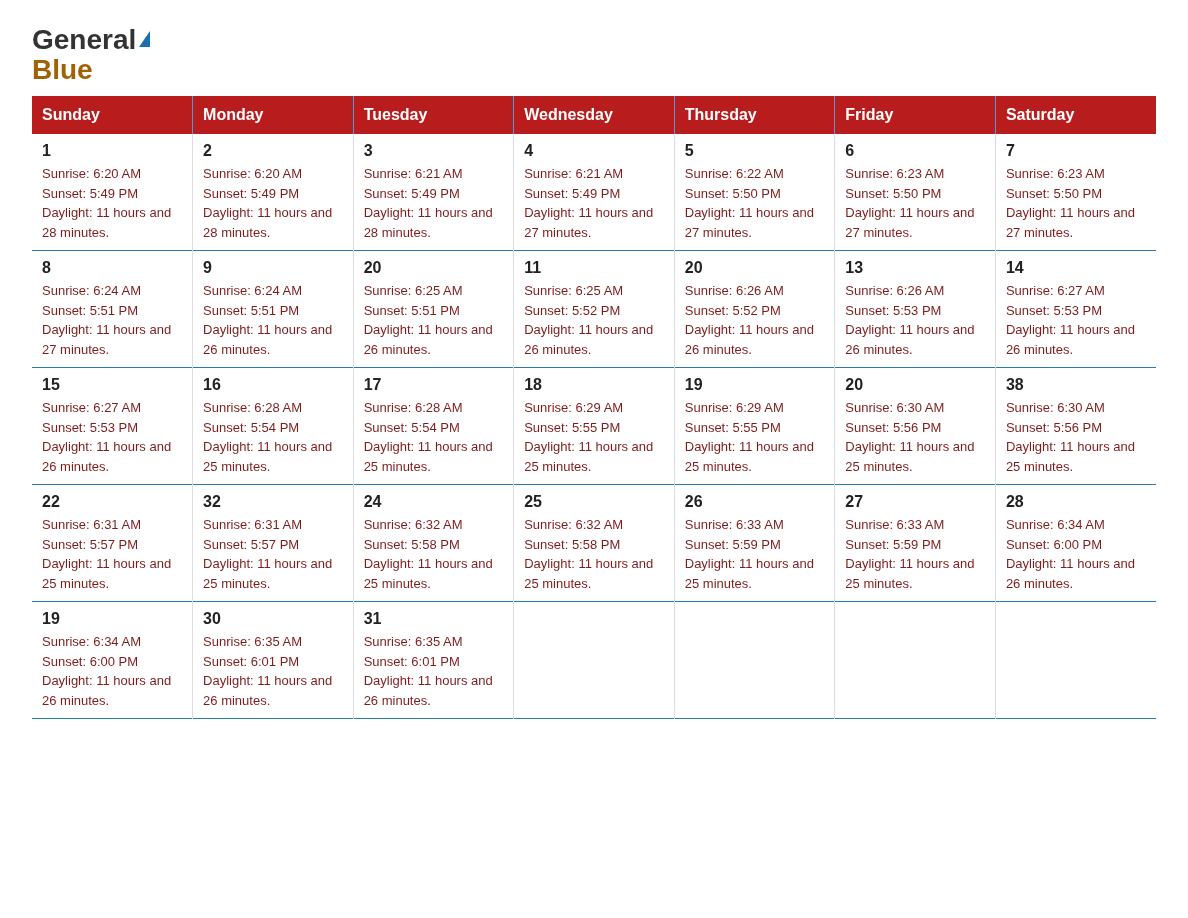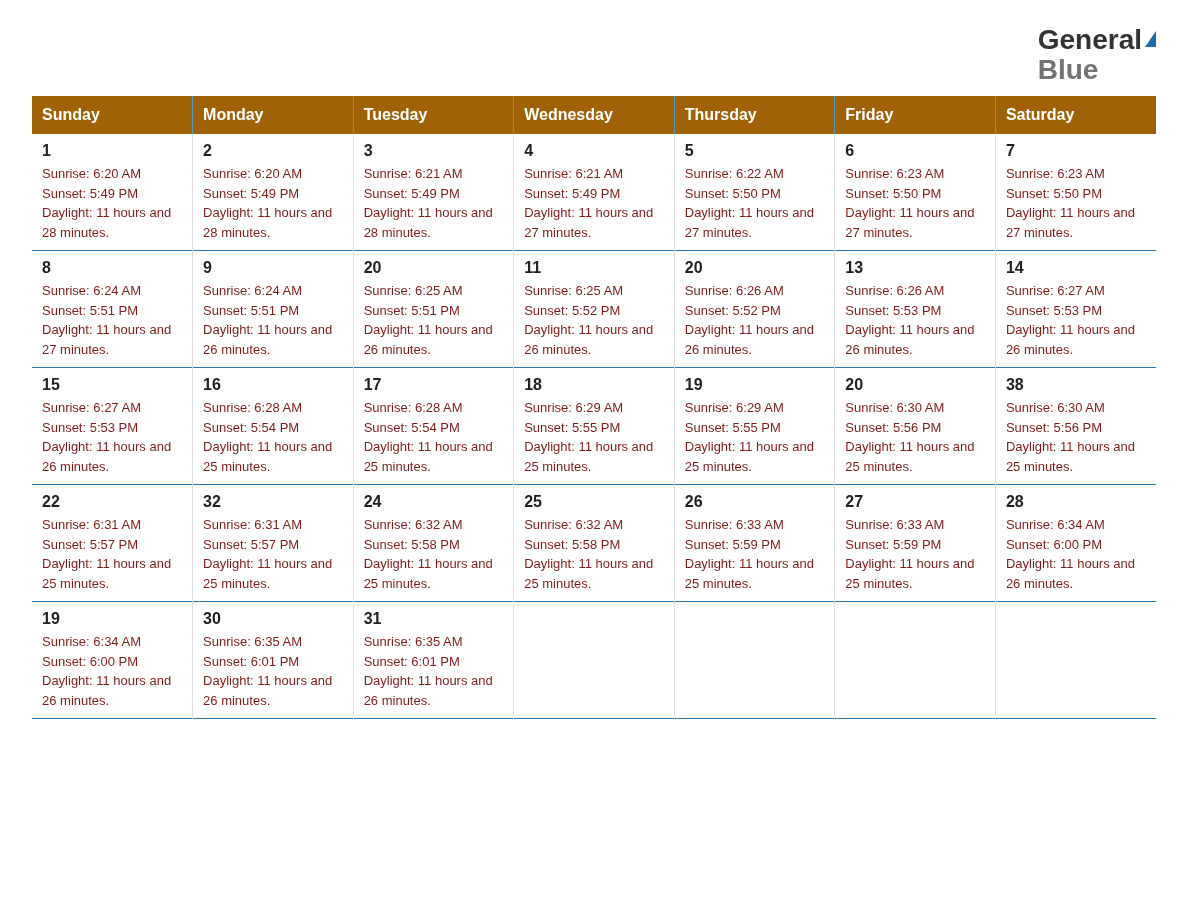--- a/index.html
+++ b/index.html
@@ -5,21 +5,21 @@
     * { box-sizing: border-box; margin: 0; padding: 0; }
     body {
       font-family: Arial, sans-serif;
       background: #fff;
       padding: 24px 32px;
       width: 1188px;
       min-height: 918px;
     }
     .header-row {
       display: flex;
-      justify-content: flex-end;
+      justify-content: flex-start;
       align-items: flex-start;
       margin-bottom: 6px;
     }
     .logo {
       display: flex;
       flex-direction: column;
       align-items: flex-start;
     }
     .title-block {
       text-align: right;
@@ -34,21 +34,21 @@
       font-size: 20px;
       color: #555;
       margin-top: 4px;
     }
     table {
       width: 100%;
       border-collapse: collapse;
       margin-top: 12px;
     }
     thead tr {
-      background-color: #a16207;
+      background-color: #b91c1c;
       border-radius: 12px;
     }
     thead th {
       color: #fff;
       font-size: 16px;
       font-weight: bold;
       padding: 10px 10px;
       text-align: left;
       border-right: 1px solid #5599cc;
     }
@@ -86,21 +86,21 @@
   </style>
 </head>
 <body>
 
 <div class="header-row">
   <div class="logo">
     <div style="display:flex;align-items:center;">
       <span style="font-size:28px;font-weight:bold;color:#333;">General</span>
       <span style="display:inline-block;width:0;height:0;border-left:11px solid transparent;border-bottom:16px solid #1a6faf;margin-left:3px;margin-bottom:2px;"></span>
     </div>
-    <span style="font-size:28px;font-weight:bold;color:#737373;line-height:1;">Blue</span>
+    <span style="font-size:28px;font-weight:bold;color:#a16207;line-height:1;">Blue</span>
   </div>
   <div class="title-block">
     <div class="month-title"></div>
     <div class="subtitle"></div>
   </div>
 </div>
 
 <table>
   <thead>
     <tr>

